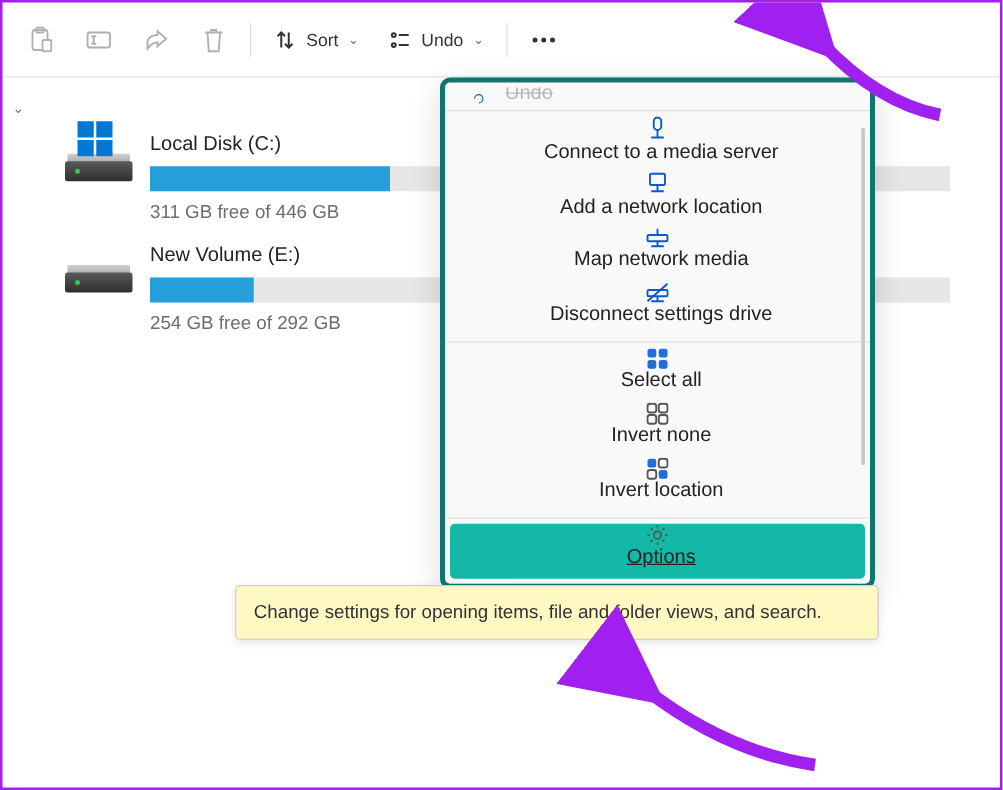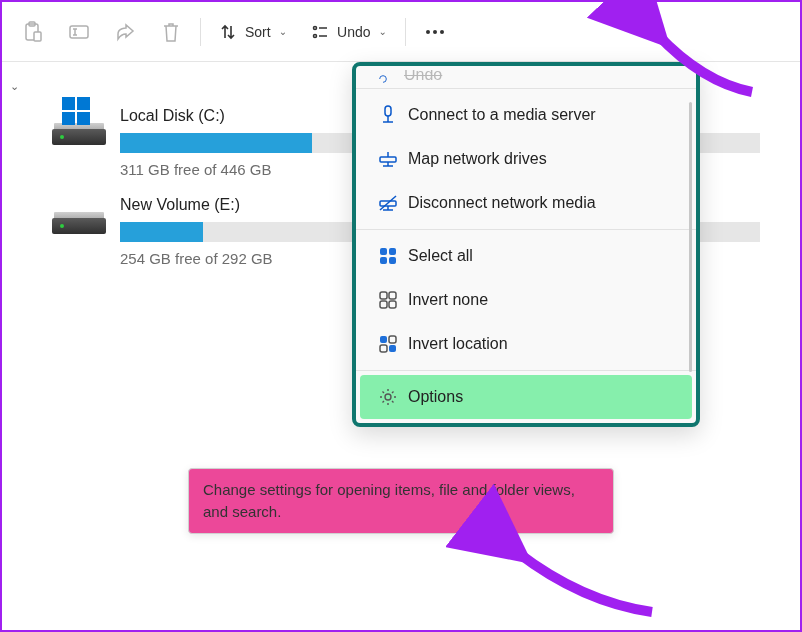--- a/index.html
+++ b/index.html
@@ -89,43 +89,43 @@
     background: #f9f9f9;
     border: 4px solid #0f766e;
     border-radius: 8px;
     box-shadow: 0 8px 24px rgba(0,0,0,0.15);
     padding: 4px 0;
   }
   .menu-item {
     display: flex; align-items: center;
     height: 44px;
     padding: 0 18px;
-    font-size: 16px; color: #222;
-  }
-  .menu-item.hover { background: #86efac; border-radius: 4px; margin: 0 4px; padding: 0 14px; }
+    font-size: 16px; color: #222; flex-direction: column;
+  }
+  .menu-item.hover { background: #14b8a6; border-radius: 4px; margin: 0 4px; padding: 0 14px; text-decoration: underline; }
   .menu-item .mi-icon { width: 28px; display: flex; justify-content: center; color: #0a58ca; }
   .menu-item .mi-icon.gray { color: #555; }
   .menu-item .mi-icon.blue2 { color: #1e6fd9; }
   .menu-item span.label { margin-left: 6px; }
   .menu-sep { height: 1px; background: #e2e2e2; margin: 4px 0; }
   .menu-clip {
     height: 14px; overflow: hidden; display:flex; align-items:flex-end;
     padding: 0 18px; color:#0a58ca;
   }
   .menu-scrollbar {
     position: absolute; right: 4px; top: 36px;
     width: 3px; height: 270px; background: #c8c8c8; border-radius: 2px;
   }
 
   
   .tooltip {
     position: absolute;
     top: 466px; left: 186px;
-    width: 426px;
-    background: #ec4899;
+    width: 515px;
+    background: #fef9c3;
     border: 1px solid #d0d0d0;
     border-radius: 4px;
     padding: 10px 14px;
     font-size: 15px; color: #333;
     box-shadow: 0 2px 8px rgba(0,0,0,.1);
     line-height: 1.45;
   }
 
   
   .arrow { position: absolute; }
@@ -245,36 +245,45 @@
     <span class="mi-icon">
       <svg width="18" height="20" viewBox="0 0 18 20" stroke="currentColor" fill="none" stroke-width="1.5">
           <rect x="6" y="1" width="6" height="10" rx="3"></rect>
           <path d="M9 11 L9 17 M4 17 L14 17"></path>
         </svg>
     </span>
     <span class="label">Connect to a media server</span>
   </div>
   <div class="menu-item">
     <span class="mi-icon">
+      <svg width="18" height="20" viewBox="0 0 18 20" stroke="currentColor" fill="none" stroke-width="1.5">
+          <rect x="3" y="2" width="12" height="9" rx="1"></rect>
+          <path d="M9 11 L9 16 M4 16 L14 16"></path>
+        </svg>
+    </span>
+    <span class="label">Add a network location</span>
+  </div>
+  <div class="menu-item">
+    <span class="mi-icon">
       <svg width="20" height="18" viewBox="0 0 20 18" stroke="currentColor" fill="none" stroke-width="1.5">
           <rect x="2" y="7" width="16" height="5" rx="1"></rect>
           <path d="M10 12 L10 16 M5 16 L15 16 M10 2 L10 7"></path>
         </svg>
     </span>
-    <span class="label">Map network drives</span>
+    <span class="label">Map network media</span>
   </div>
   <div class="menu-item">
     <span class="mi-icon">
       <svg width="20" height="18" viewBox="0 0 20 18" stroke="currentColor" fill="none" stroke-width="1.5">
           <rect x="2" y="7" width="16" height="5" rx="1"></rect>
           <path d="M10 12 L10 16 M5 16 L15 16"></path>
           <line x1="2" y1="16" x2="18" y2="2"></line>
         </svg>
     </span>
-    <span class="label">Disconnect network media</span>
+    <span class="label">Disconnect settings drive</span>
   </div>
 
   <div class="menu-sep"></div>
 
   <div class="menu-item">
     <span class="mi-icon blue2">
       <svg width="18" height="18" viewBox="0 0 18 18" fill="currentColor">
           <rect x="1" y="1" width="7" height="7" rx="2"></rect>
           <rect x="10" y="1" width="7" height="7" rx="2"></rect>
           <rect x="1" y="10" width="7" height="7" rx="2"></rect>

